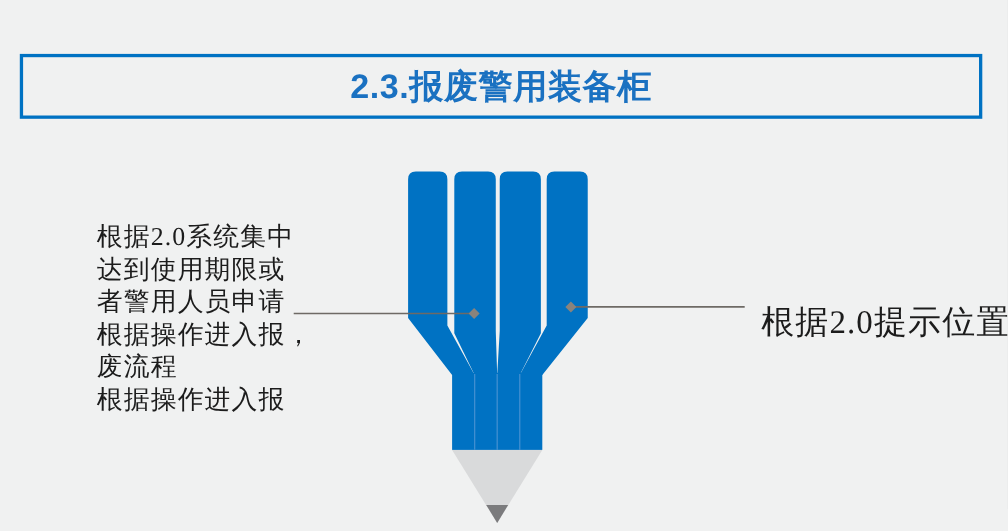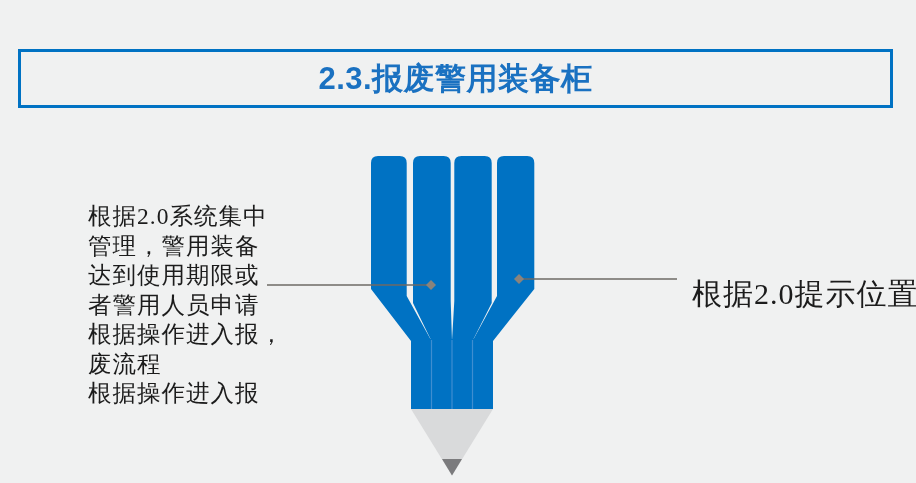--- a/index.html
+++ b/index.html
@@ -70,21 +70,20 @@
     <polygon class="pencil-lead" points="442,459 462,459 452,475.5"></polygon>
 
     <line class="connector" x1="267" y1="285" x2="430" y2="285"></line>
     <path class="diamond" d="M431,280 L436,285 L431,290 L426,285 Z"></path>
     <line class="connector" x1="520" y1="279" x2="677" y2="279"></line>
     <path class="diamond" d="M519,274 L524,279 L519,284 L514,279 Z"></path>
   </svg>
 
   <div class="note left-note">
     <div class="note-line">根据2.0系统集中</div>
-    <div class="note-line">管理，警用装备</div>
     <div class="note-line">达到使用期限或</div>
     <div class="note-line">者警用人员申请</div>
     <div class="note-line">根据操作进入报，</div>
     <div class="note-line">废流程</div>
     <div class="note-line">根据操作进入报</div>
   </div>
 
   <div class="note right-note">
     <div class="note-line">根据2.0提示位置</div>
   </div>

